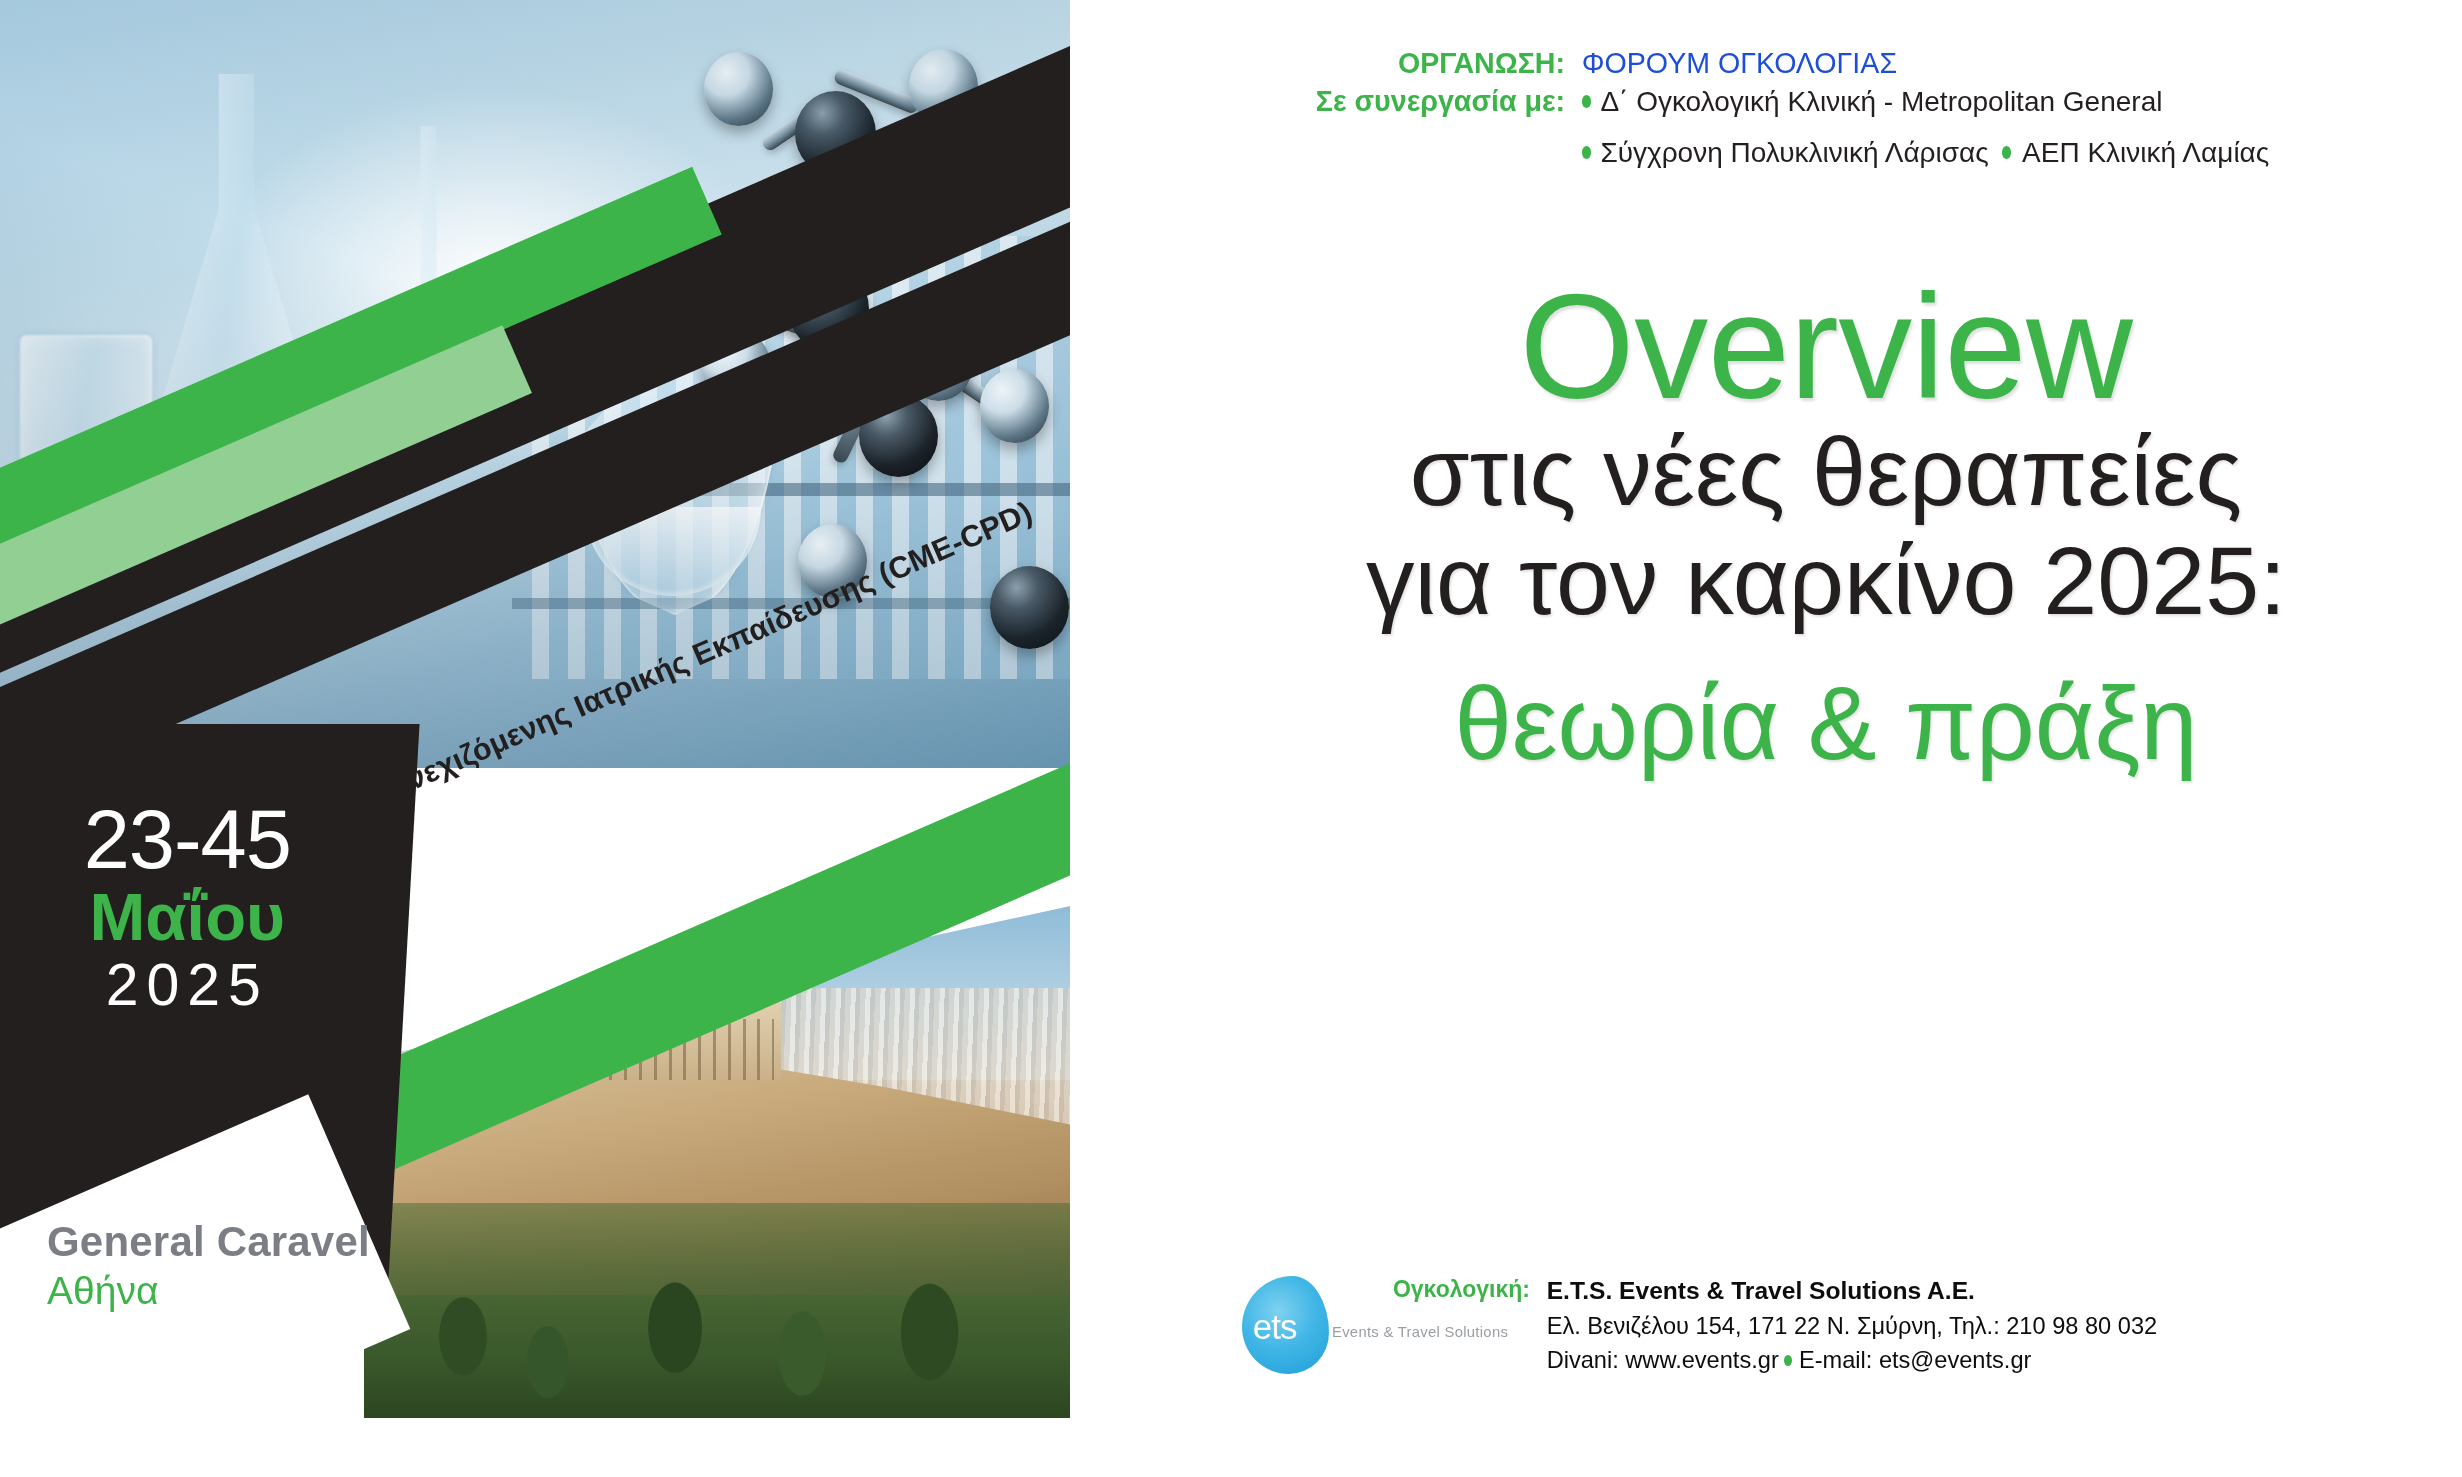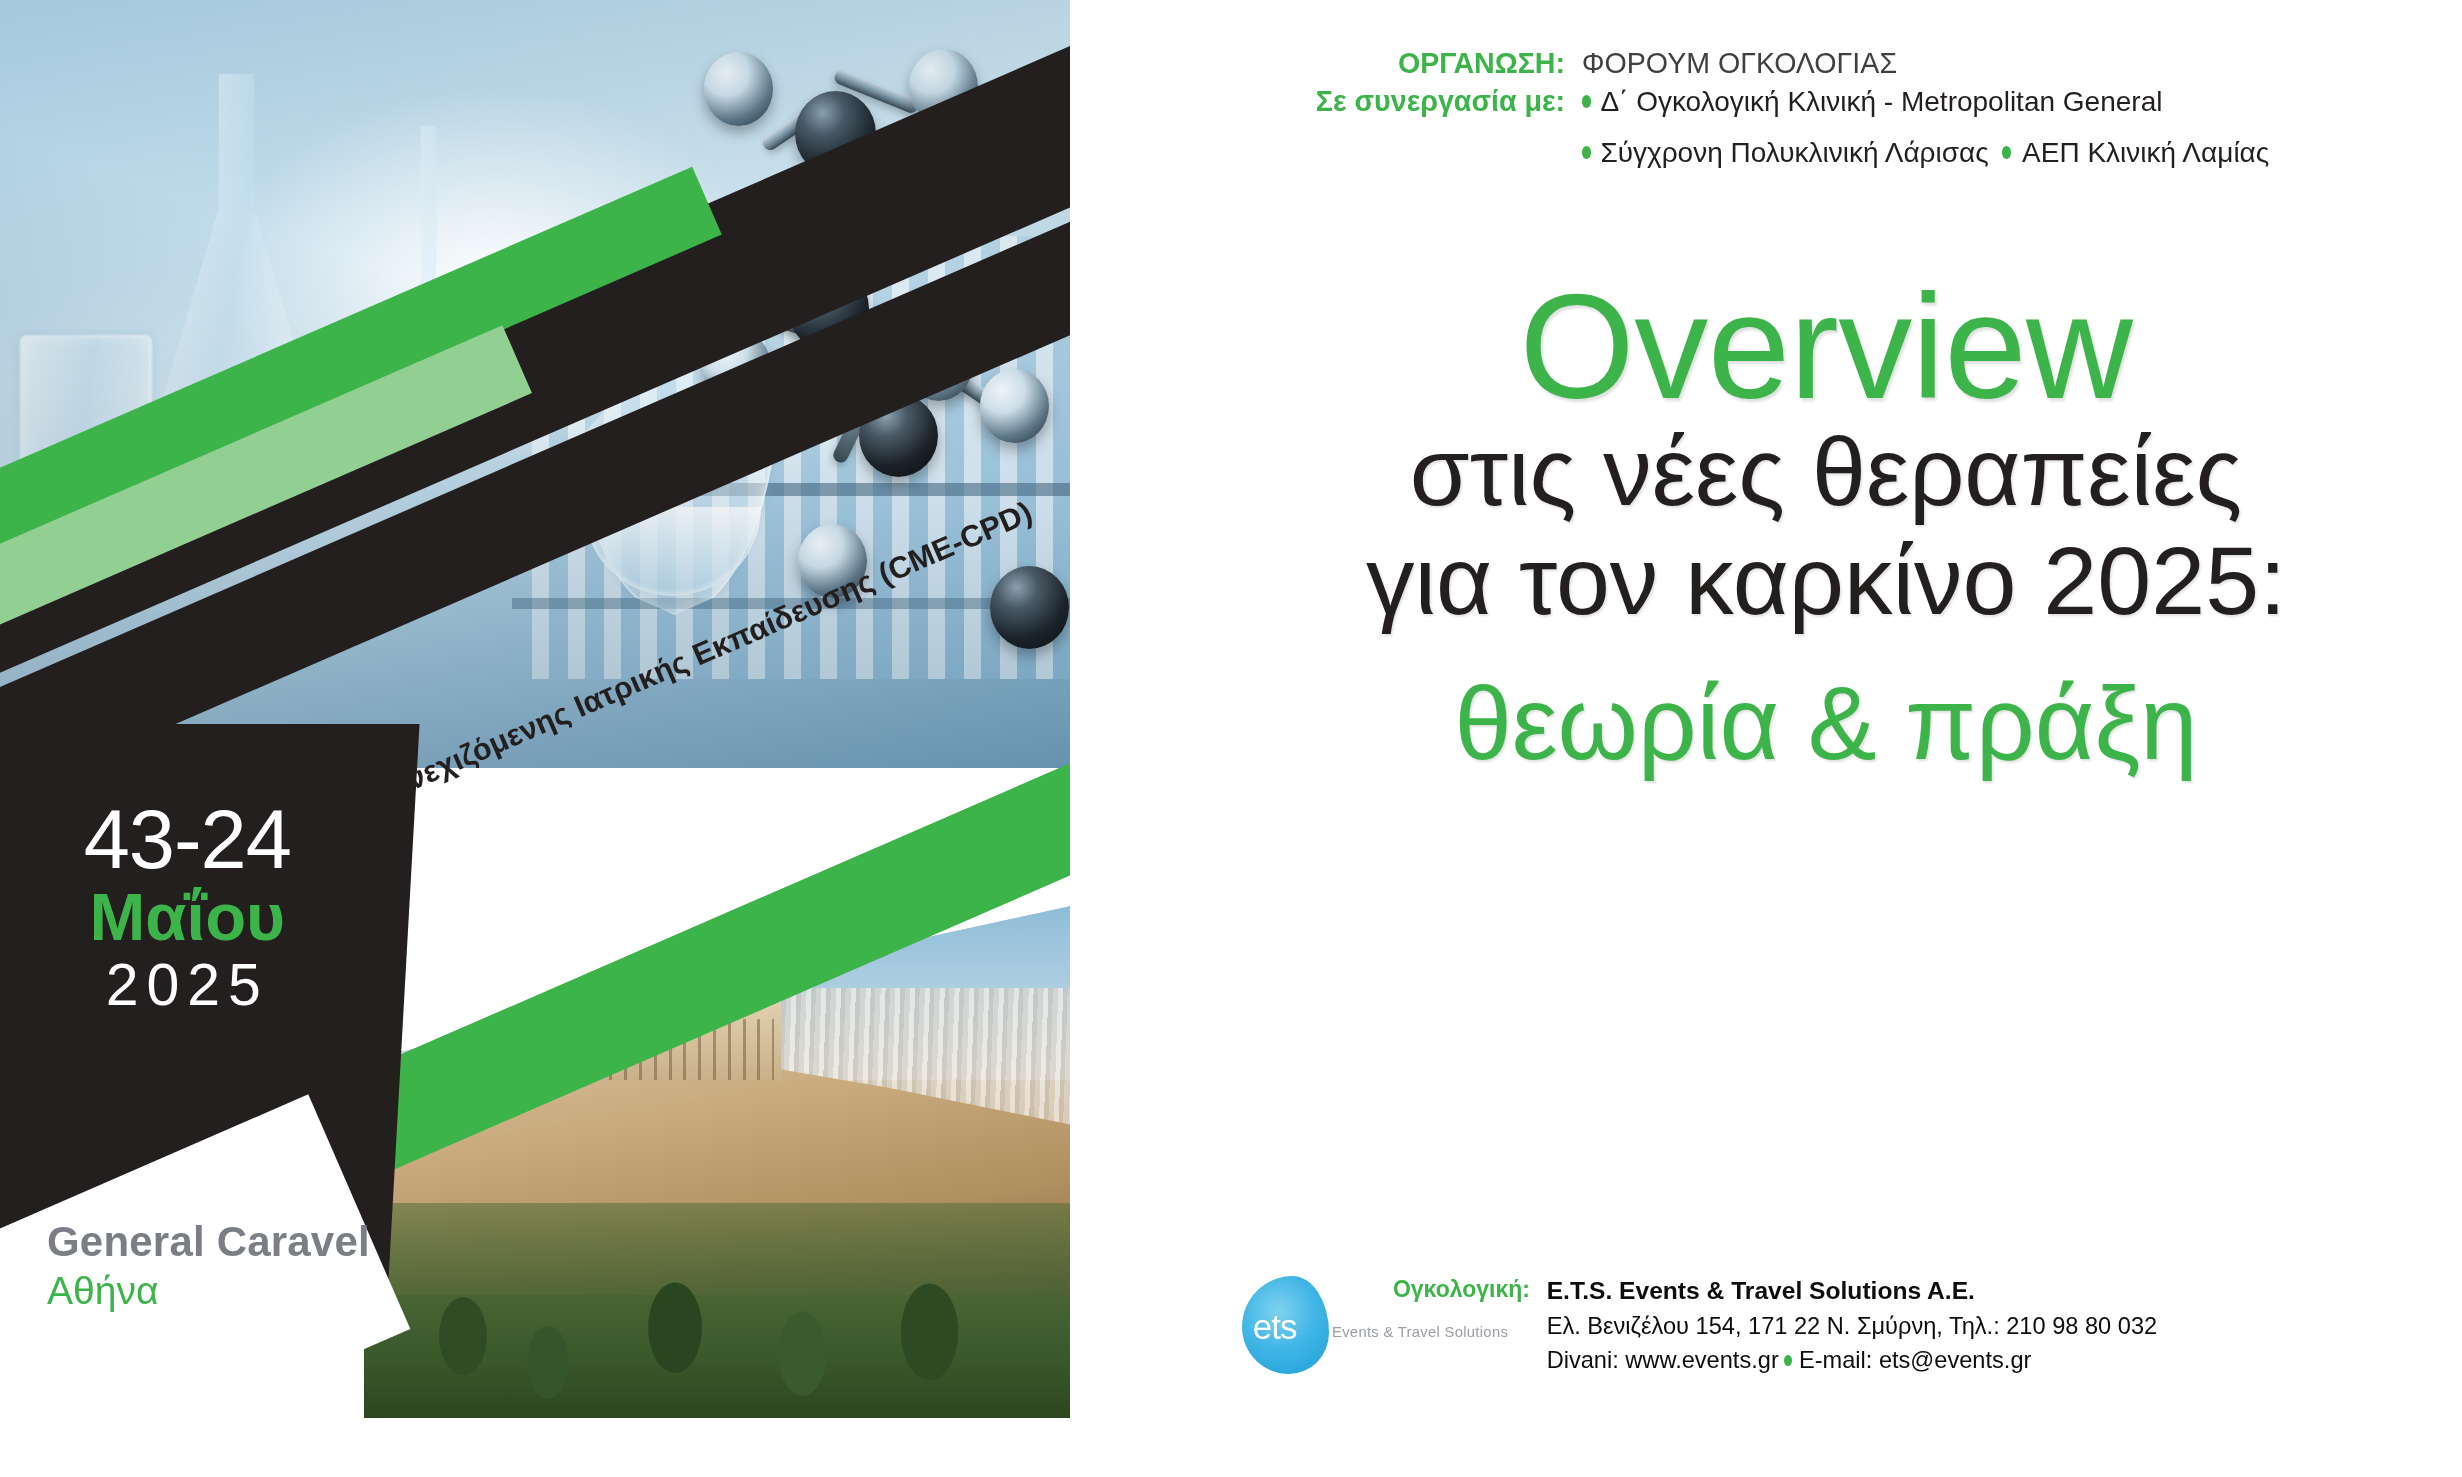--- a/index.html
+++ b/index.html
@@ -116,21 +116,21 @@
   
   .corner-white{position:absolute;left:-98px;top:1271px;width:443px;height:256px;background:#fff;transform:rotate(-23.5deg);transform-origin:0 0;}
 
   
   #right{position:absolute;left:1070px;top:0;width:1512px;height:1477px;}
 
   .org-block{position:absolute;left:236px;top:47px;width:1207px;}
   .org-row{display:flex;align-items:flex-start;margin-bottom:3.9px;}
   .org-label{color:#3cb44a;font-weight:700;font-size:28.6px;line-height:1.18;width:259px;text-align:right;
     padding-right:16.7px;white-space:nowrap;flex:none;}
-  .org-value{color:#404040;font-weight:400;font-size:28.6px;line-height:1.18;white-space:nowrap;}
+  .org-value{color:#1d4ed8;font-weight:400;font-size:28.6px;line-height:1.18;white-space:nowrap;}
   .collab-lines{display:flex;flex-direction:column;gap:18px;}
   .collab-line{color:#231f1f;font-size:28px;line-height:1.2;white-space:nowrap;font-weight:400;}
   .dot{display:inline-block;width:9.8px;height:12.8px;border-radius:50%;background:#3cb44a;
     vertical-align:middle;margin-right:8.9px;margin-bottom:3.9px;}
   .dot.mid{margin-left:12.8px;margin-right:10.8px;}
 
   
   .hero{position:absolute;left:0;top:276px;width:1512px;text-align:center;}
   .hero-overview{color:#3cb44a;font-size:148px;line-height:.96;font-weight:400;letter-spacing:-0.5px;
     text-shadow:2px 2.5px 3px rgba(0,0,0,.13);}
@@ -205,21 +205,21 @@
       <div class="acro-cols"></div>
       <div class="acro-trees"></div>
     </div>
     <div class="band-green-bot"></div>
 
     <div class="band band-dark-2"></div>
     <div class="cme-text">Θα χορηγηθούν  Μόρια Συνεχιζόμενης Ιατρικής Εκπαίδευσης (CME-CPD)</div>
 
     <div class="date-block"></div>
     <div class="date-inner">
-      <div class="date-range">43-24</div>
+      <div class="date-range">23-45</div>
       <div class="date-month">Μαΐου</div>
       <div class="date-year">2025</div>
     </div>
 
     <div class="corner-white"></div>
 
     <div class="venue">
       <div class="venue-name">General Caravel</div>
       <div class="venue-city">Αθήνα</div>
     </div>

